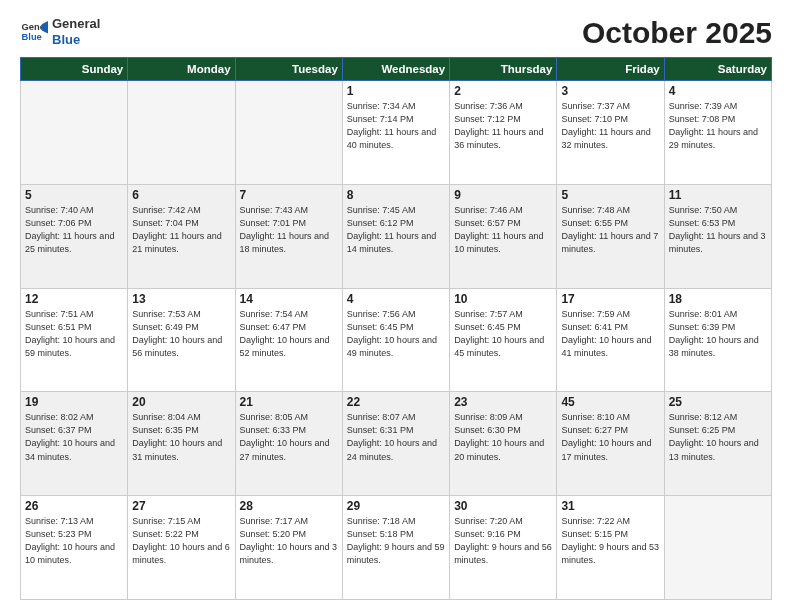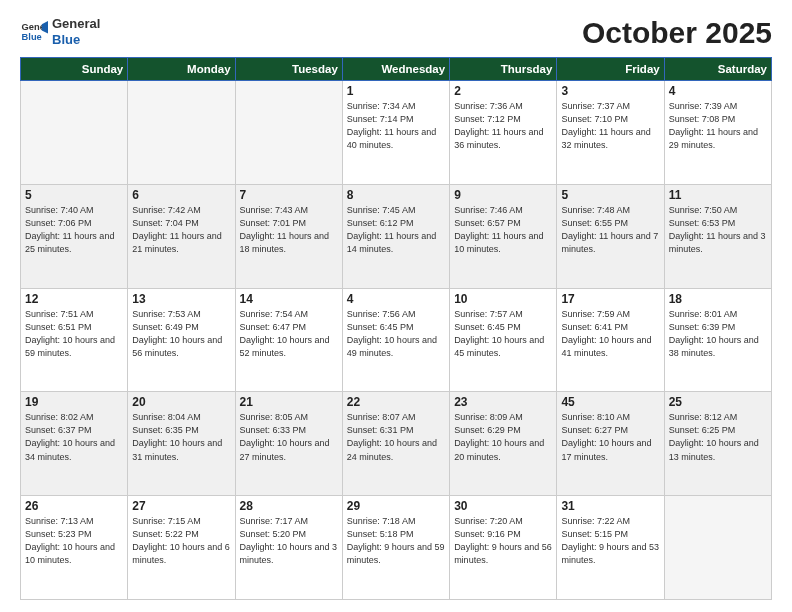--- a/index.html
+++ b/index.html
@@ -282,21 +282,21 @@
           <td>
             <span class="day-number">22</span>
             <div class="day-info">Sunrise: 8:07 AM
 Sunset: 6:31 PM
 Daylight: 10 hours
 and 24 minutes.</div>
           </td>
           <td>
             <span class="day-number">23</span>
             <div class="day-info">Sunrise: 8:09 AM
-Sunset: 6:29 PM
+Sunset: 6:30 PM
 Daylight: 10 hours
 and 20 minutes.</div>
           </td>
           <td>
             <span class="day-number">45</span>
             <div class="day-info">Sunrise: 8:10 AM
 Sunset: 6:27 PM
 Daylight: 10 hours
 and 17 minutes.</div>
           </td>

